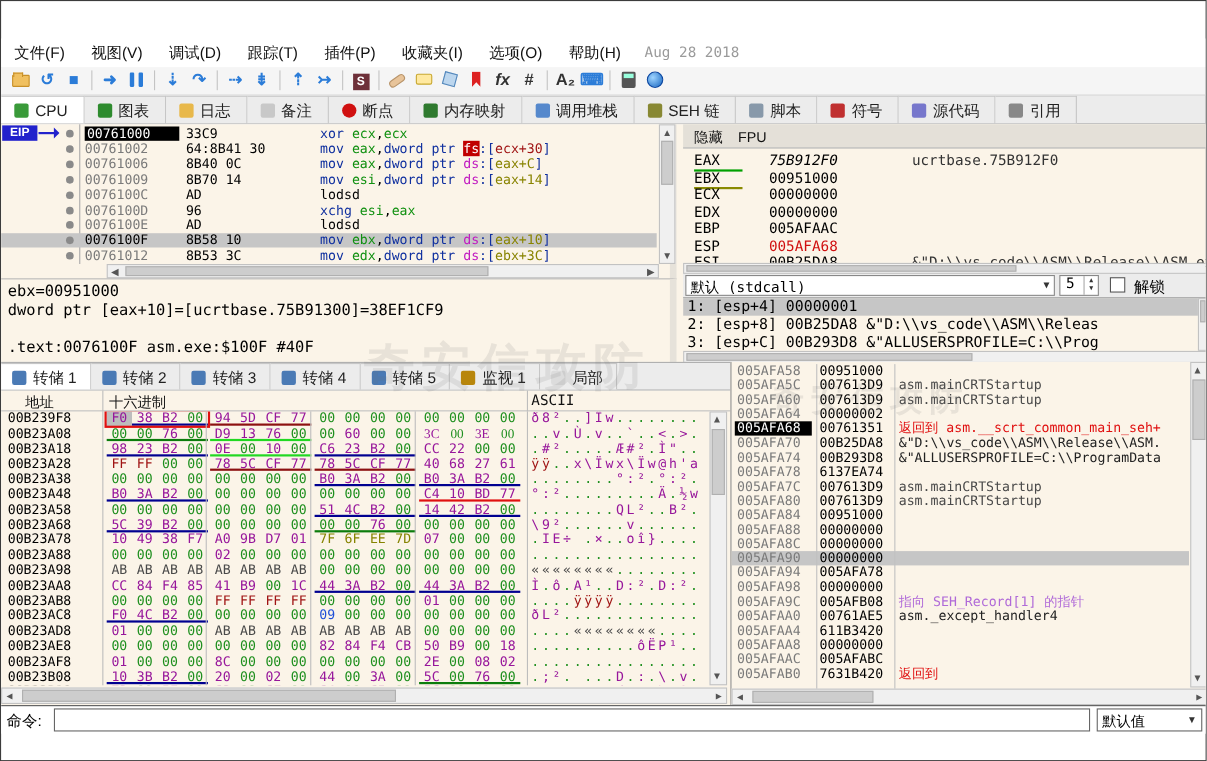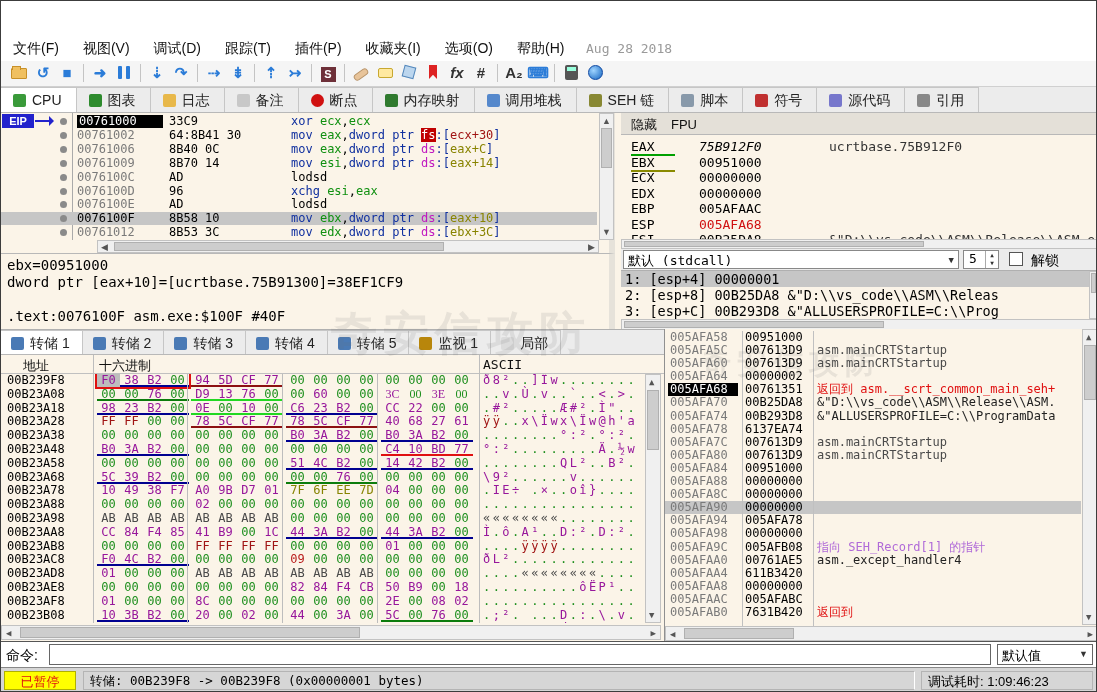--- a/index.html
+++ b/index.html
@@ -358,21 +358,21 @@
             <span class="hxg" style="left: 190px;"><span style="color: rgb(30, 143, 30);">00</span><span style="color: rgb(30, 143, 30);">00</span><span style="color: rgb(30, 143, 30);">00</span><span style="color: rgb(30, 143, 30);">00</span></span>
             <span class="hxg u-green" style="left: 285px;"><span style="color: rgb(30, 143, 30);">00</span><span style="color: rgb(30, 143, 30);">00</span><span style="color: rgb(151, 22, 155);">76</span><span style="color: rgb(30, 143, 30);">00</span></span>
             <span class="hxg" style="left: 380px;"><span style="color: rgb(30, 143, 30);">00</span><span style="color: rgb(30, 143, 30);">00</span><span style="color: rgb(30, 143, 30);">00</span><span style="color: rgb(30, 143, 30);">00</span></span>
             <span class="hxascii"><span style="color: rgb(151, 22, 155);">\</span><span style="color: rgb(151, 22, 155);">9</span><span style="color: rgb(151, 22, 155);">²</span><span style="color: rgb(30, 143, 30);">.</span><span style="color: rgb(30, 143, 30);">.</span><span style="color: rgb(30, 143, 30);">.</span><span style="color: rgb(30, 143, 30);">.</span><span style="color: rgb(30, 143, 30);">.</span><span style="color: rgb(30, 143, 30);">.</span><span style="color: rgb(151, 22, 155);">v</span><span style="color: rgb(30, 143, 30);">.</span><span style="color: rgb(30, 143, 30);">.</span><span style="color: rgb(30, 143, 30);">.</span><span style="color: rgb(30, 143, 30);">.</span><span style="color: rgb(30, 143, 30);">.</span><span style="color: rgb(30, 143, 30);">.</span></span>
           </div>
           <div class="hxrow">
             <span class="hxaddr">00B23A78</span>
             <span class="hxg" style="left: 96px;"><span style="color: rgb(151, 22, 155);">10</span><span style="color: rgb(151, 22, 155);">49</span><span style="color: rgb(151, 22, 155);">38</span><span style="color: rgb(151, 22, 155);">F7</span></span>
             <span class="hxg" style="left: 190px;"><span style="color: rgb(151, 22, 155);">A0</span><span style="color: rgb(151, 22, 155);">9B</span><span style="color: rgb(151, 22, 155);">D7</span><span style="color: rgb(151, 22, 155);">01</span></span>
             <span class="hxg" style="left: 285px;"><span style="color: rgb(134, 131, 0);">7F</span><span style="color: rgb(134, 131, 0);">6F</span><span style="color: rgb(134, 131, 0);">EE</span><span style="color: rgb(134, 131, 0);">7D</span></span>
-            <span class="hxg" style="left: 380px;"><span style="color: rgb(151, 22, 155);">04</span><span style="color: rgb(30, 143, 30);">00</span><span style="color: rgb(30, 143, 30);">00</span><span style="color: rgb(30, 143, 30);">00</span></span>
+            <span class="hxg" style="left: 380px;"><span style="color: rgb(151, 22, 155);">07</span><span style="color: rgb(30, 143, 30);">00</span><span style="color: rgb(30, 143, 30);">00</span><span style="color: rgb(30, 143, 30);">00</span></span>
             <span class="hxascii"><span style="color: rgb(30, 143, 30);">.</span><span style="color: rgb(151, 22, 155);">I</span><span style="color: rgb(151, 22, 155);">E</span><span style="color: rgb(151, 22, 155);">÷</span><span style="color: rgb(151, 22, 155);"> </span><span style="color: rgb(30, 143, 30);">.</span><span style="color: rgb(151, 22, 155);">×</span><span style="color: rgb(30, 143, 30);">.</span><span style="color: rgb(30, 143, 30);">.</span><span style="color: rgb(151, 22, 155);">o</span><span style="color: rgb(151, 22, 155);">î</span><span style="color: rgb(151, 22, 155);">}</span><span style="color: rgb(30, 143, 30);">.</span><span style="color: rgb(30, 143, 30);">.</span><span style="color: rgb(30, 143, 30);">.</span><span style="color: rgb(30, 143, 30);">.</span></span>
           </div>
           <div class="hxrow">
             <span class="hxaddr">00B23A88</span>
             <span class="hxg" style="left: 96px;"><span style="color: rgb(30, 143, 30);">00</span><span style="color: rgb(30, 143, 30);">00</span><span style="color: rgb(30, 143, 30);">00</span><span style="color: rgb(30, 143, 30);">00</span></span>
             <span class="hxg" style="left: 190px;"><span style="color: rgb(151, 22, 155);">02</span><span style="color: rgb(30, 143, 30);">00</span><span style="color: rgb(30, 143, 30);">00</span><span style="color: rgb(30, 143, 30);">00</span></span>
             <span class="hxg" style="left: 285px;"><span style="color: rgb(30, 143, 30);">00</span><span style="color: rgb(30, 143, 30);">00</span><span style="color: rgb(30, 143, 30);">00</span><span style="color: rgb(30, 143, 30);">00</span></span>
             <span class="hxg" style="left: 380px;"><span style="color: rgb(30, 143, 30);">00</span><span style="color: rgb(30, 143, 30);">00</span><span style="color: rgb(30, 143, 30);">00</span><span style="color: rgb(30, 143, 30);">00</span></span>
             <span class="hxascii"><span style="color: rgb(30, 143, 30);">.</span><span style="color: rgb(30, 143, 30);">.</span><span style="color: rgb(30, 143, 30);">.</span><span style="color: rgb(30, 143, 30);">.</span><span style="color: rgb(30, 143, 30);">.</span><span style="color: rgb(30, 143, 30);">.</span><span style="color: rgb(30, 143, 30);">.</span><span style="color: rgb(30, 143, 30);">.</span><span style="color: rgb(30, 143, 30);">.</span><span style="color: rgb(30, 143, 30);">.</span><span style="color: rgb(30, 143, 30);">.</span><span style="color: rgb(30, 143, 30);">.</span><span style="color: rgb(30, 143, 30);">.</span><span style="color: rgb(30, 143, 30);">.</span><span style="color: rgb(30, 143, 30);">.</span><span style="color: rgb(30, 143, 30);">.</span></span>
           </div>
@@ -397,21 +397,21 @@
             <span class="hxg" style="left: 96px;"><span style="color: rgb(30, 143, 30);">00</span><span style="color: rgb(30, 143, 30);">00</span><span style="color: rgb(30, 143, 30);">00</span><span style="color: rgb(30, 143, 30);">00</span></span>
             <span class="hxg" style="left: 190px;"><span style="color: rgb(160, 20, 20);">FF</span><span style="color: rgb(160, 20, 20);">FF</span><span style="color: rgb(160, 20, 20);">FF</span><span style="color: rgb(160, 20, 20);">FF</span></span>
             <span class="hxg" style="left: 285px;"><span style="color: rgb(30, 143, 30);">00</span><span style="color: rgb(30, 143, 30);">00</span><span style="color: rgb(30, 143, 30);">00</span><span style="color: rgb(30, 143, 30);">00</span></span>
             <span class="hxg" style="left: 380px;"><span style="color: rgb(151, 22, 155);">01</span><span style="color: rgb(30, 143, 30);">00</span><span style="color: rgb(30, 143, 30);">00</span><span style="color: rgb(30, 143, 30);">00</span></span>
             <span class="hxascii"><span style="color: rgb(30, 143, 30);">.</span><span style="color: rgb(30, 143, 30);">.</span><span style="color: rgb(30, 143, 30);">.</span><span style="color: rgb(30, 143, 30);">.</span><span style="color: rgb(160, 20, 20);">ÿ</span><span style="color: rgb(160, 20, 20);">ÿ</span><span style="color: rgb(160, 20, 20);">ÿ</span><span style="color: rgb(160, 20, 20);">ÿ</span><span style="color: rgb(30, 143, 30);">.</span><span style="color: rgb(30, 143, 30);">.</span><span style="color: rgb(30, 143, 30);">.</span><span style="color: rgb(30, 143, 30);">.</span><span style="color: rgb(30, 143, 30);">.</span><span style="color: rgb(30, 143, 30);">.</span><span style="color: rgb(30, 143, 30);">.</span><span style="color: rgb(30, 143, 30);">.</span></span>
           </div>
           <div class="hxrow">
             <span class="hxaddr">00B23AC8</span>
             <span class="hxg u-navy" style="left: 96px;"><span style="color: rgb(151, 22, 155);">F0</span><span style="color: rgb(151, 22, 155);">4C</span><span style="color: rgb(151, 22, 155);">B2</span><span style="color: rgb(30, 143, 30);">00</span></span>
             <span class="hxg" style="left: 190px;"><span style="color: rgb(30, 143, 30);">00</span><span style="color: rgb(30, 143, 30);">00</span><span style="color: rgb(30, 143, 30);">00</span><span style="color: rgb(30, 143, 30);">00</span></span>
-            <span class="hxg" style="left: 285px;"><span style="color: #b91c1c;">09</span><span style="color: rgb(30, 143, 30);">00</span><span style="color: rgb(30, 143, 30);">00</span><span style="color: rgb(30, 143, 30);">00</span></span>
+            <span class="hxg" style="left: 285px;"><span style="color: #1d4ed8;">09</span><span style="color: rgb(30, 143, 30);">00</span><span style="color: rgb(30, 143, 30);">00</span><span style="color: rgb(30, 143, 30);">00</span></span>
             <span class="hxg" style="left: 380px;"><span style="color: rgb(30, 143, 30);">00</span><span style="color: rgb(30, 143, 30);">00</span><span style="color: rgb(30, 143, 30);">00</span><span style="color: rgb(30, 143, 30);">00</span></span>
             <span class="hxascii"><span style="color: rgb(151, 22, 155);">ð</span><span style="color: rgb(151, 22, 155);">L</span><span style="color: rgb(151, 22, 155);">²</span><span style="color: rgb(30, 143, 30);">.</span><span style="color: rgb(30, 143, 30);">.</span><span style="color: rgb(30, 143, 30);">.</span><span style="color: rgb(30, 143, 30);">.</span><span style="color: rgb(30, 143, 30);">.</span><span style="color: rgb(30, 143, 30);">.</span><span style="color: rgb(30, 143, 30);">.</span><span style="color: rgb(30, 143, 30);">.</span><span style="color: rgb(30, 143, 30);">.</span><span style="color: rgb(30, 143, 30);">.</span><span style="color: rgb(30, 143, 30);">.</span><span style="color: rgb(30, 143, 30);">.</span><span style="color: rgb(30, 143, 30);">.</span></span>
           </div>
           <div class="hxrow">
             <span class="hxaddr">00B23AD8</span>
             <span class="hxg" style="left: 96px;"><span style="color: rgb(151, 22, 155);">01</span><span style="color: rgb(30, 143, 30);">00</span><span style="color: rgb(30, 143, 30);">00</span><span style="color: rgb(30, 143, 30);">00</span></span>
             <span class="hxg" style="left: 190px;"><span style="color: rgb(74, 74, 74);">AB</span><span style="color: rgb(74, 74, 74);">AB</span><span style="color: rgb(74, 74, 74);">AB</span><span style="color: rgb(74, 74, 74);">AB</span></span>
             <span class="hxg" style="left: 285px;"><span style="color: rgb(74, 74, 74);">AB</span><span style="color: rgb(74, 74, 74);">AB</span><span style="color: rgb(74, 74, 74);">AB</span><span style="color: rgb(74, 74, 74);">AB</span></span>
             <span class="hxg" style="left: 380px;"><span style="color: rgb(30, 143, 30);">00</span><span style="color: rgb(30, 143, 30);">00</span><span style="color: rgb(30, 143, 30);">00</span><span style="color: rgb(30, 143, 30);">00</span></span>
             <span class="hxascii"><span style="color: rgb(30, 143, 30);">.</span><span style="color: rgb(30, 143, 30);">.</span><span style="color: rgb(30, 143, 30);">.</span><span style="color: rgb(30, 143, 30);">.</span><span style="color: rgb(74, 74, 74);">«</span><span style="color: rgb(74, 74, 74);">«</span><span style="color: rgb(74, 74, 74);">«</span><span style="color: rgb(74, 74, 74);">«</span><span style="color: rgb(74, 74, 74);">«</span><span style="color: rgb(74, 74, 74);">«</span><span style="color: rgb(74, 74, 74);">«</span><span style="color: rgb(74, 74, 74);">«</span><span style="color: rgb(30, 143, 30);">.</span><span style="color: rgb(30, 143, 30);">.</span><span style="color: rgb(30, 143, 30);">.</span><span style="color: rgb(30, 143, 30);">.</span></span>
@@ -581,18 +581,13 @@
       </div>
     </div>
   </div>
 
   <div id="cmdbar">
     <span id="cmd-label">命令:</span>
     <input id="cmd-input" value="" style="">
     <div id="cmd-preset"><span class="car">▼</span><span>默认值</span></div>
   </div>
 
-  <div id="statusbar">
-    <div id="st-state">已暂停</div>
-    <div id="st-msg" class="mono" style="font-size:12.5px">转储: 00B239F8 -&gt; 00B239F8 (0x00000001 bytes)</div>
-    <div id="st-time">调试耗时:  1:09:46:23</div>
-  </div>
 </div>
 
 </body></html>

